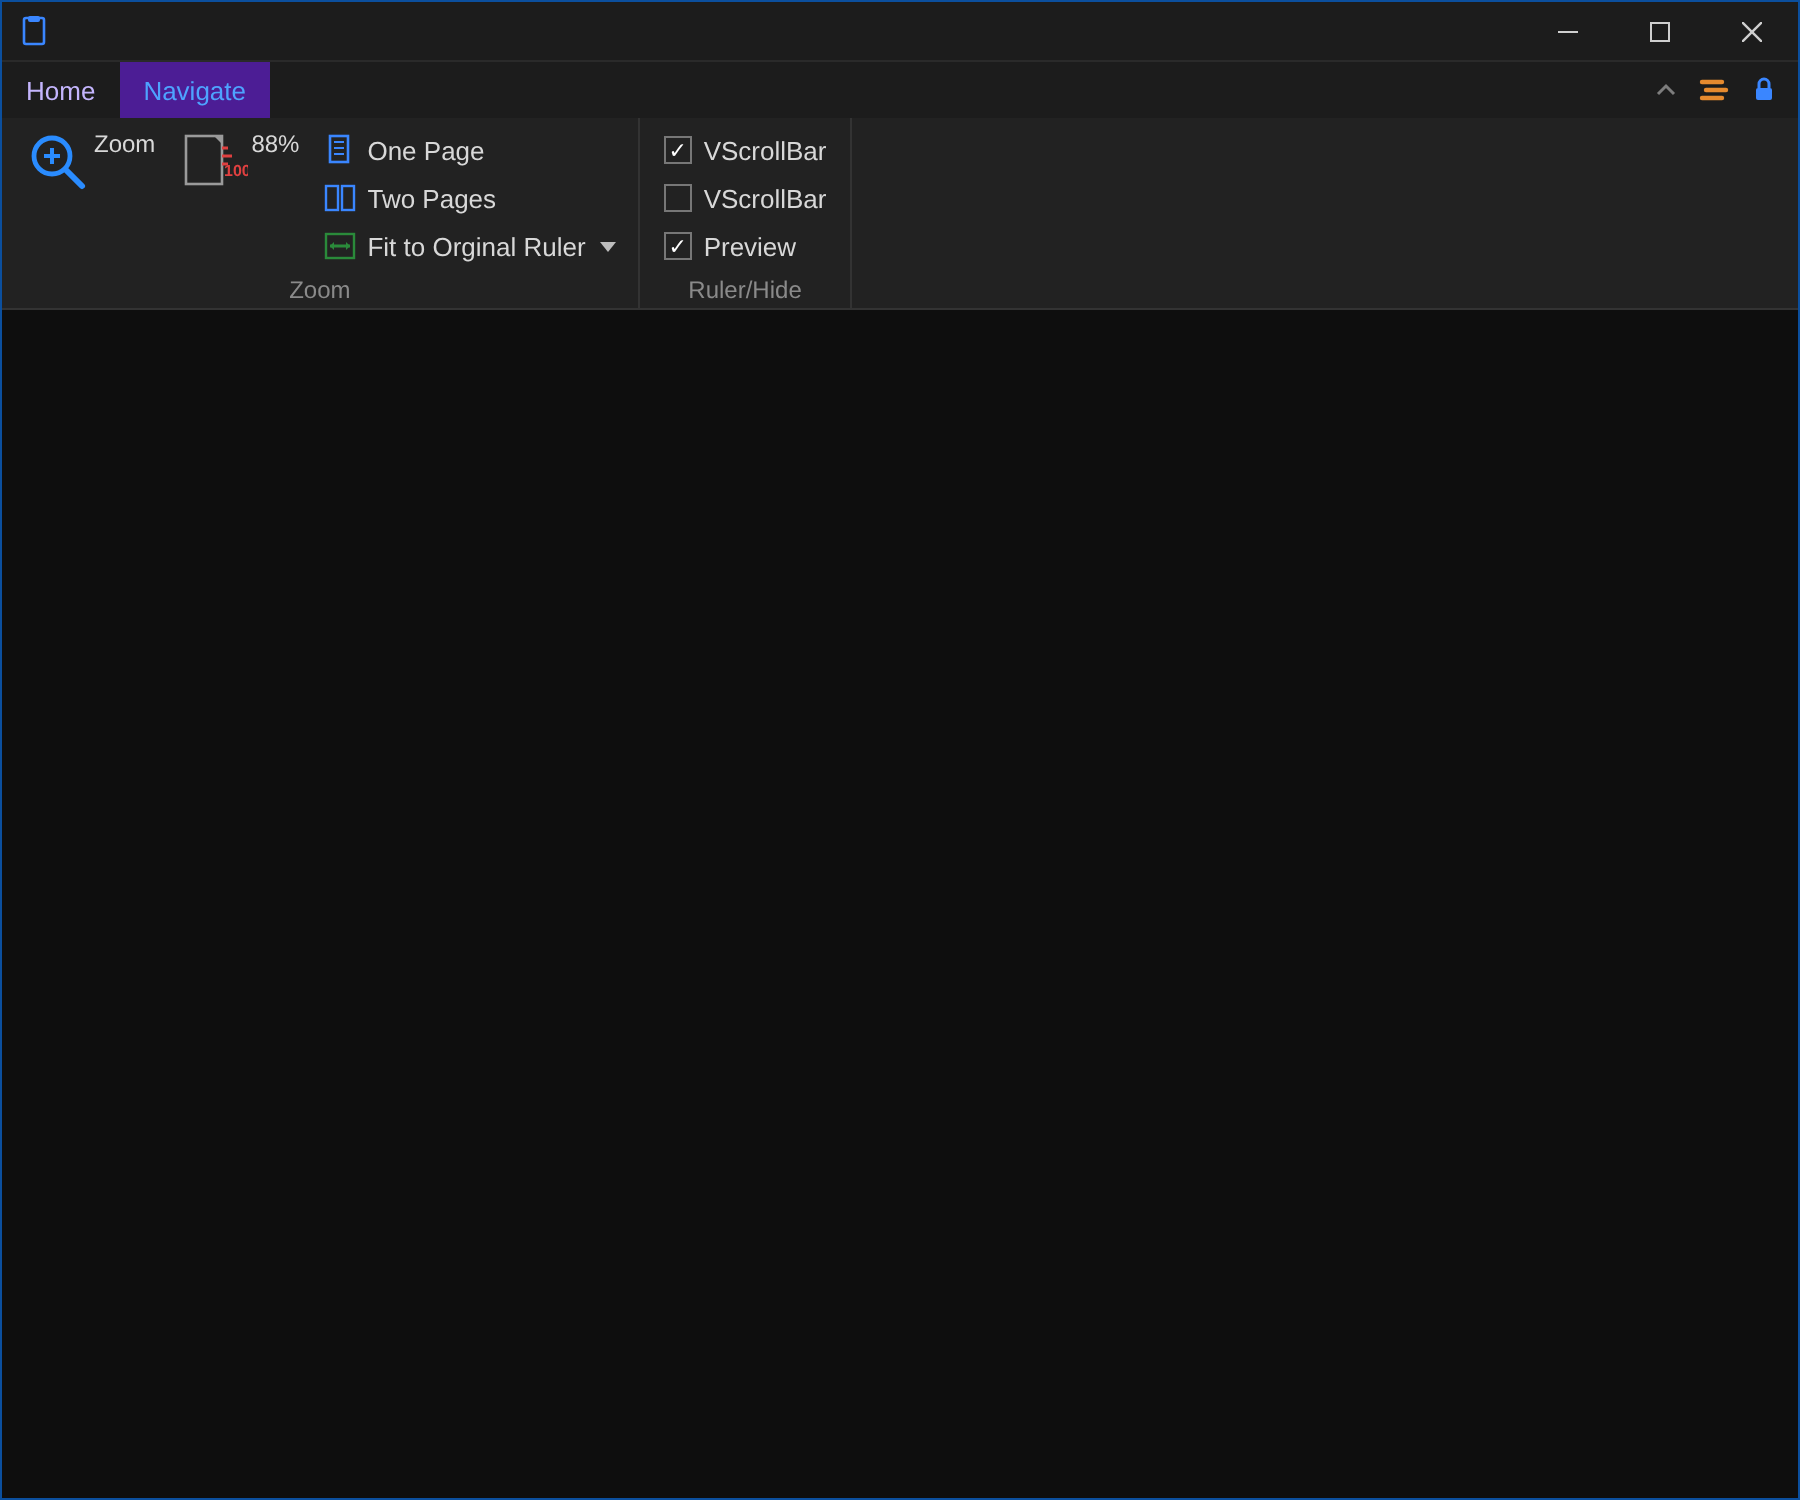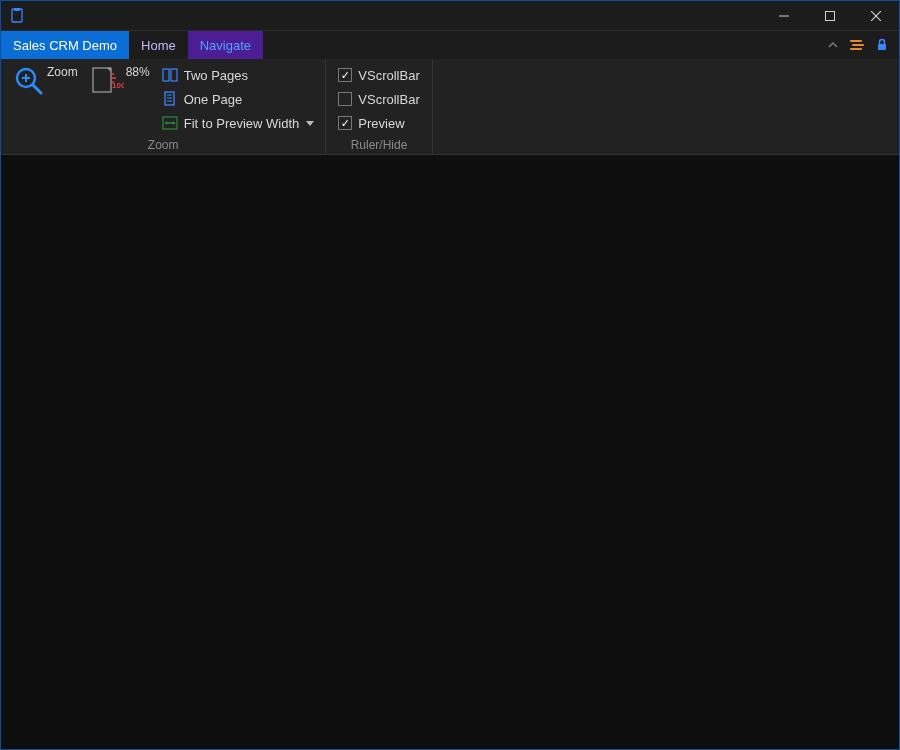--- a/index.html
+++ b/index.html
@@ -142,21 +142,20 @@
       <svg width="10" height="10" viewBox="0 0 10 10">
           <line x1="0" y1="0" x2="10" y2="10" stroke="#cfcfcf" stroke-width="1.2"></line>
           <line x1="10" y1="0" x2="0" y2="10" stroke="#cfcfcf" stroke-width="1.2"></line>
         </svg>
     </div>
   </div>
 </div>
 
 <div class="tabstrip">
   <div class="tabs">
-    <div class="tab app-tab">Sales CRM Demo</div>
     <div class="tab">Home</div>
     <div class="tab active">Navigate</div>
   </div>
   <div class="tabstrip-right">
     <span>
       <svg width="12" height="12" viewBox="0 0 12 12">
           <polyline points="2,8 6,4 10,8" fill="none" stroke="#7d7d7d" stroke-width="1.5"></polyline>
         </svg>
     </span>
     <span>
@@ -195,43 +194,43 @@
           <line x1="21" y1="9" x2="24" y2="9" stroke="#e04040" stroke-width="1.5"></line>
           <line x1="21" y1="13" x2="26" y2="13" stroke="#e04040" stroke-width="1.5"></line>
           <line x1="21" y1="17" x2="24" y2="17" stroke="#e04040" stroke-width="1.5"></line>
           <text x="22" y="23" font-size="8" fill="#e04040" font-weight="bold">100</text>
         </svg>
         <span class="lbl">88%</span>
       </div>
       <div class="col">
         <div class="hbtn">
           <svg width="16" height="16" viewBox="0 0 16 16">
-            <rect x="1" y="2" width="6" height="12" fill="none" stroke="#3a86ff" stroke-width="1.2"></rect>
-            <rect x="9" y="2" width="6" height="12" fill="none" stroke="#3a86ff" stroke-width="1.2"></rect>
-          </svg>
-          <span class="lbl">Two Pages</span>
-        </div>
-        <div class="hbtn">
-          <svg width="16" height="16" viewBox="0 0 16 16">
             <rect x="3" y="1" width="9" height="13" fill="none" stroke="#3a86ff" stroke-width="1.3"></rect>
             <line x1="5" y1="4" x2="10" y2="4" stroke="#3a86ff" stroke-width="1"></line>
             <line x1="5" y1="7" x2="10" y2="7" stroke="#3a86ff" stroke-width="1"></line>
             <line x1="5" y1="10" x2="10" y2="10" stroke="#3a86ff" stroke-width="1"></line>
           </svg>
           <span class="lbl">One Page</span>
+        </div>
+        <div class="hbtn">
+          <svg width="16" height="16" viewBox="0 0 16 16">
+            <rect x="1" y="2" width="6" height="12" fill="none" stroke="#3a86ff" stroke-width="1.2"></rect>
+            <rect x="9" y="2" width="6" height="12" fill="none" stroke="#3a86ff" stroke-width="1.2"></rect>
+          </svg>
+          <span class="lbl">Two Pages</span>
         </div>
         <div style="display:flex;align-items:center">
           <div class="hbtn">
             <svg width="16" height="16" viewBox="0 0 16 16">
               <rect x="1" y="2" width="14" height="12" fill="none" stroke="#2a8a3a" stroke-width="1.2"></rect>
               <line x1="3" y1="8" x2="13" y2="8" stroke="#2a8a3a" stroke-width="1.5"></line>
               <polygon points="3,8 5,6 5,10" fill="#2a8a3a"></polygon>
               <polygon points="13,8 11,6 11,10" fill="#2a8a3a"></polygon>
             </svg>
-            <span class="lbl">Fit to Preview Width</span>
+            <span class="lbl">Fit to Orginal Ruler</span>
           </div>
           <div class="dropdown-caret">
             <svg width="8" height="8" viewBox="0 0 8 8">
                 <polygon points="0,2 8,2 4,7" fill="#bdbdbd"></polygon>
               </svg>
           </div>
         </div>
       </div>
     </div>
     <div class="group-label">Zoom</div>

